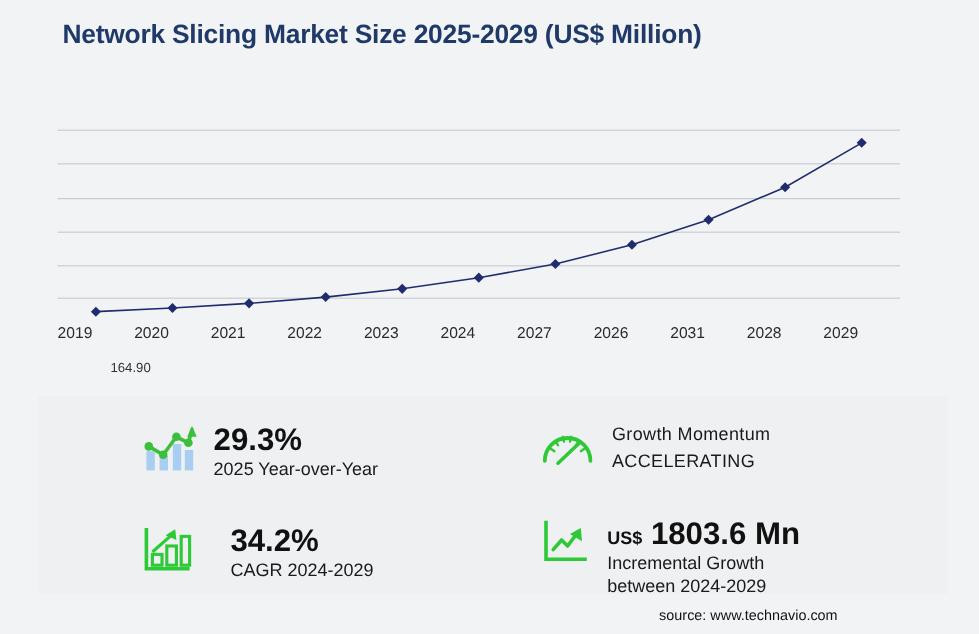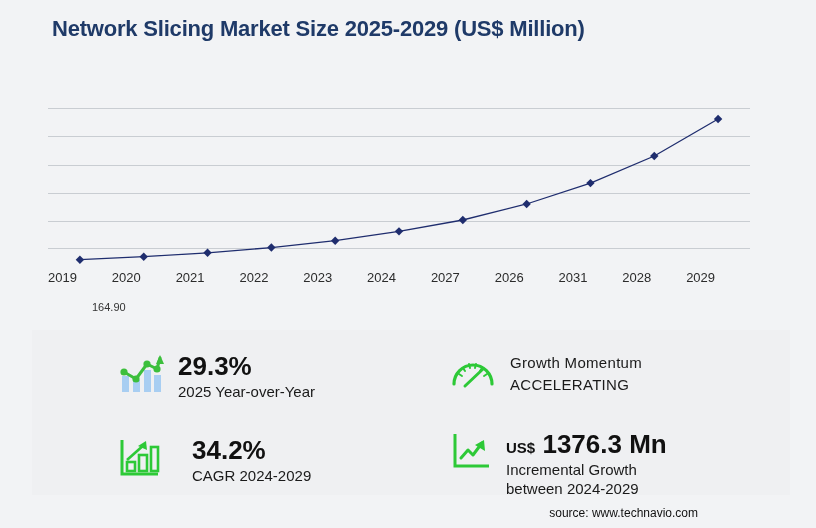--- a/index.html
+++ b/index.html
@@ -184,21 +184,21 @@
       <span class="stat-icon">
         <svg width="42" height="42" viewBox="0 0 42 42">
           <path d="M5 4 L5 36 L39 36" fill="none" stroke="#2dc937" stroke-width="3"></path>
           <polyline points="11,28 18,20 23,25 32,13" fill="none" stroke="#2dc937" stroke-width="3" stroke-linecap="round" stroke-linejoin="round"></polyline>
           <polygon points="34,10 35,21 25,15" fill="#2dc937"></polygon>
         </svg>
       </span>
       <span class="stat-text">
         <span class="stat-value">
           <span class="unit">US$</span>
-          <span>1376.3 Mn</span>
+          <span>1803.6 Mn</span>
         </span>
         <span class="stat-label">Incremental Growth</span>
         <span class="stat-label">between 2024-2029</span>
       </span>
     </div>
 
   </div>
 
   <div id="source">source: www.technavio.com</div>
 

